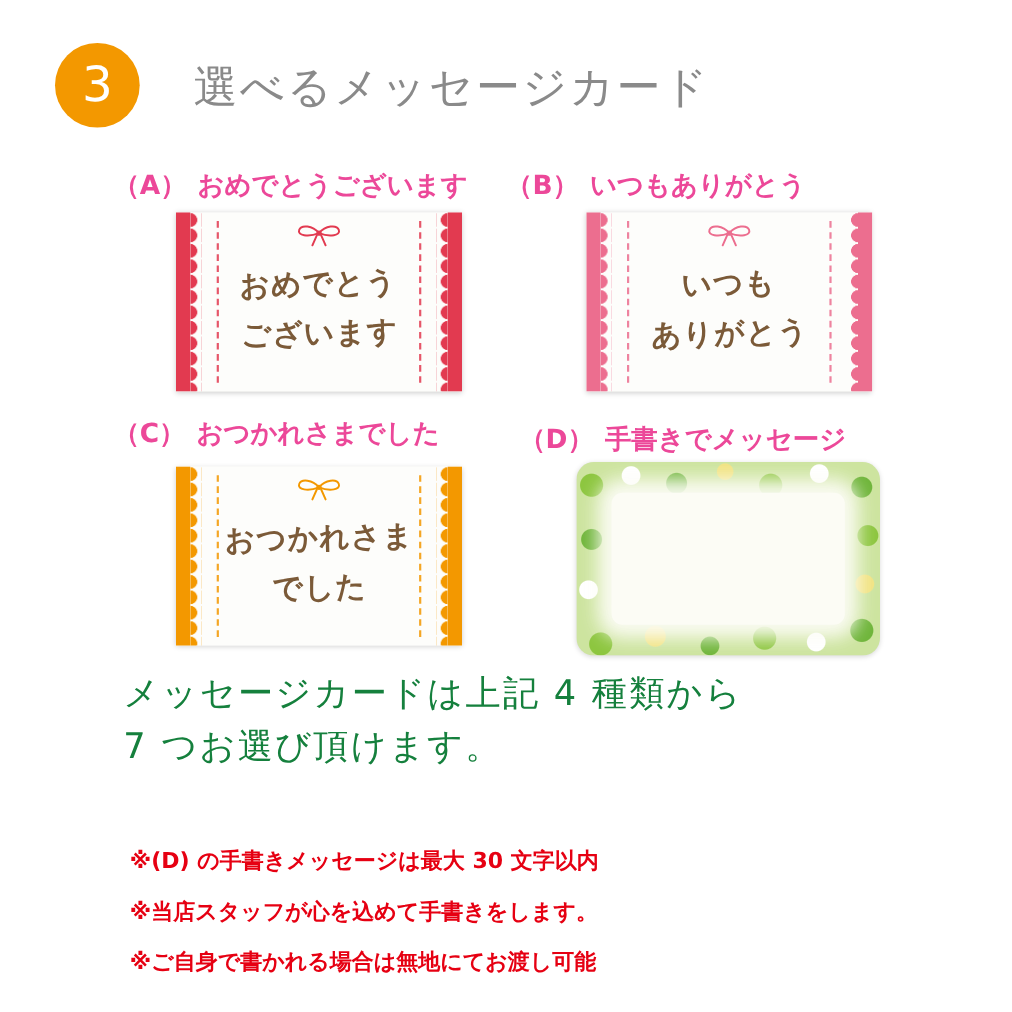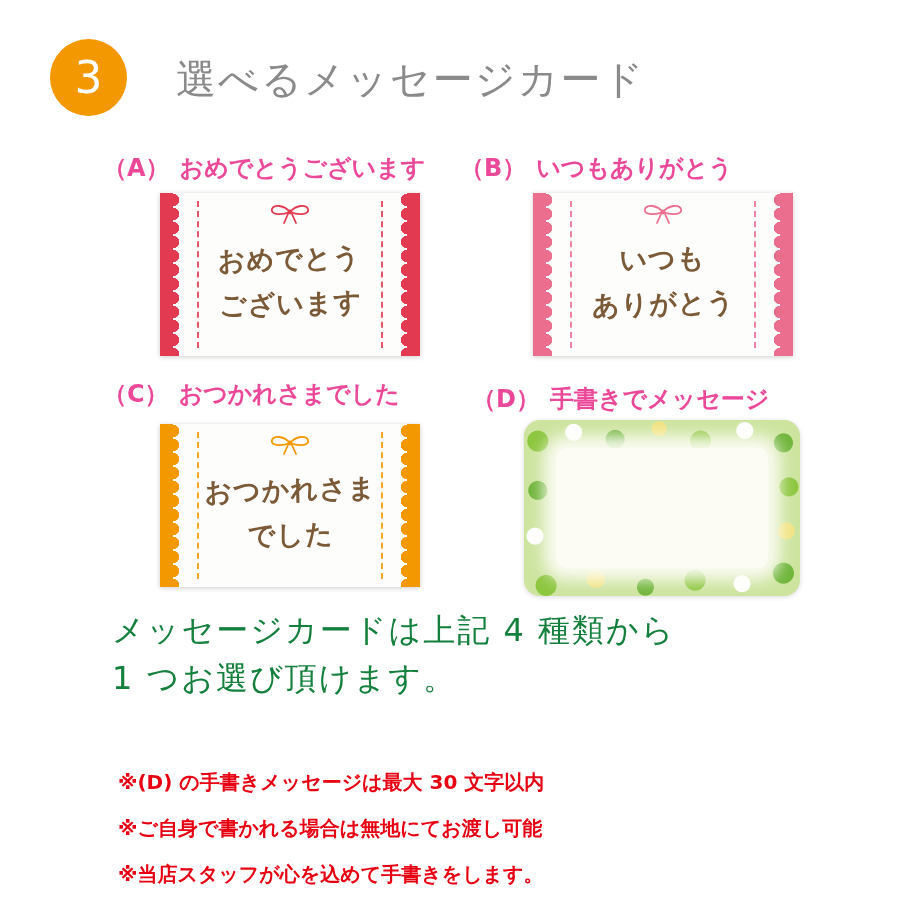--- a/index.html
+++ b/index.html
@@ -198,22 +198,22 @@
 
   <div class="card-label label-d">
     <span class="label-prefix">（D）</span><span class="label-text">手書きでメッセージ</span>
   </div>
   <div class="card-d">
     <div class="card-d-inner"></div>
   </div>
 
   <p class="description">
     <span>メッセージカードは上記 4 種類から</span><br>
-    <span>1 つお選び頂けます。</span>
+    <span>7 つお選び頂けます。</span>
   </p>
 
   <ul class="notes">
     <li>※(D) の手書きメッセージは最大 30 文字以内</li>
+    <li>※当店スタッフが心を込めて手書きをします。</li>
     <li>※ご自身で書かれる場合は無地にてお渡し可能</li>
-    <li>※当店スタッフが心を込めて手書きをします。</li>
   </ul>
 
 </div>
 
 </body></html>

